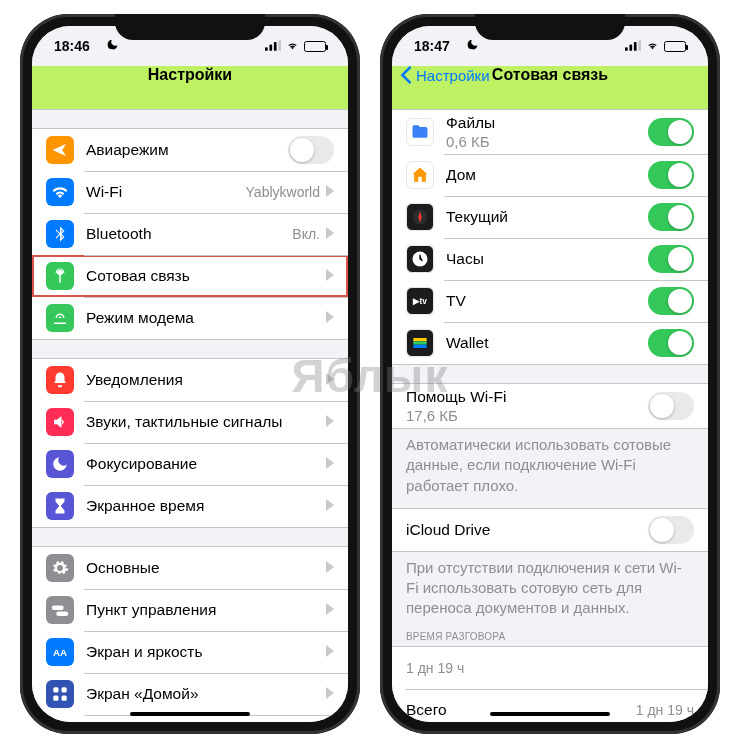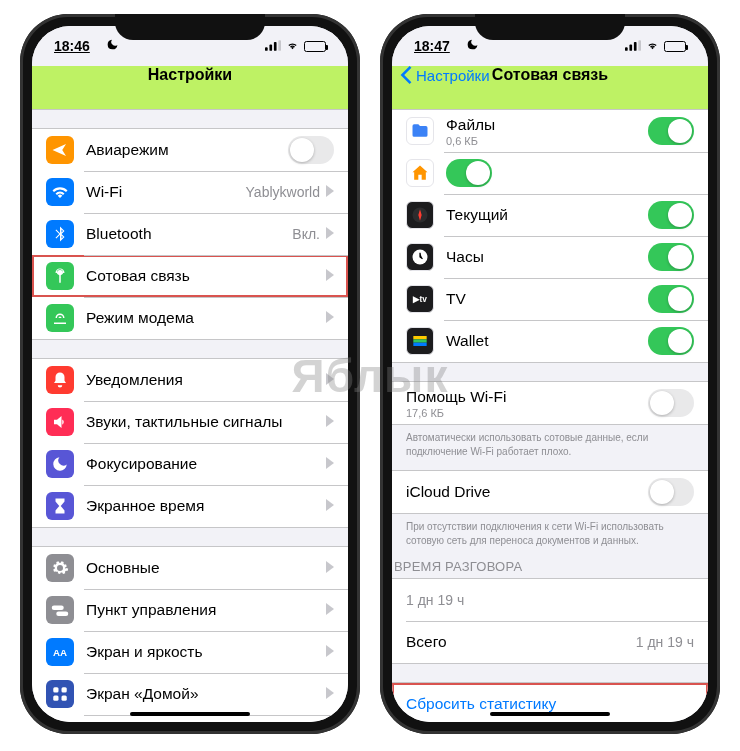--- a/index.html
+++ b/index.html
@@ -3,48 +3,48 @@
 <meta charset="utf-8">
 <style>
   * { box-sizing: border-box; margin: 0; padding: 0; }
   body { font-family: -apple-system, "Helvetica Neue", Arial, sans-serif; background: #fff; }
   .stage { width: 740px; height: 751px; background: #fff; position: relative; overflow: hidden; }
   .phones { display: flex; gap: 20px; padding: 14px; justify-content: center; }
   .phone { width: 340px; height: 720px; background: #111; border-radius: 48px; padding: 12px; position: relative; box-shadow: inset 0 0 0 3px #333; }
   .screen { width: 100%; height: 100%; background: #f2f2f7; border-radius: 38px; overflow: hidden; position: relative; }
   .notch { position: absolute; top: 0; left: 50%; transform: translateX(-50%); width: 150px; height: 26px; background: #111; border-bottom-left-radius: 18px; border-bottom-right-radius: 18px; z-index: 10; }
   .status-bar { height: 40px; display: flex; align-items: center; justify-content: space-between; padding: 0 22px; font-size: 14px; font-weight: 600; background: #f2f2f7; }
-  .status-left { display: flex; align-items: flex-start; gap: 16px; text-decoration: underline; }
+  .status-left { display: flex; align-items: flex-start; gap: 16px; }
   .status-right { display: flex; align-items: center; gap: 4px; font-size: 11px; }
   .nav-bar { height: 44px; background: #bef264; border-bottom: 0.5px solid #c6c6c8; display: flex; align-items: flex-start; justify-content: center; position: relative; }
   .nav-title { font-size: 16px; font-weight: 600; }
   .nav-back { position: absolute; left: 8px; display: flex; align-items: center; color: #007aff; font-size: 15px; }
   .nav-back svg { width: 12px; height: 18px; margin-right: 4px; }
   .content { height: calc(100% - 84px); overflow: hidden; }
   .group { margin-top: 18px; background: #fff; border-top: 0.5px solid #c6c6c8; border-bottom: 0.5px solid #c6c6c8; }
   .group.tight { margin-top: 10px; }
   .row { display: flex; align-items: center; min-height: 42px; padding: 4px 14px 4px 14px; position: relative; }
   .row + .row::before { content: ""; position: absolute; left: 52px; right: 0; top: 0; height: 0.5px; background: #c6c6c8; }
   .row.no-icon + .row.no-icon::before { left: 14px; }
   .icon-box { width: 28px; height: 28px; border-radius: 6px; margin-right: 12px; display: flex; align-items: center; justify-content: center; flex-shrink: 0; }
   .icon-box svg { width: 18px; height: 18px; fill: #fff; }
   .app-icon { width: 28px; height: 28px; border-radius: 6px; margin-right: 12px; flex-shrink: 0; display:flex; align-items:center; justify-content:center; font-size:12px; color:#fff;}
   .row-label { flex: 1; font-size: 15.5px; color: #000; }
-  .row-sublabel { font-size: 11px; color: #8e8e93; margin-top: 1px; }
+  .row-sublabel { font-size: 15px; color: #8e8e93; margin-top: 1px; }
   .row-detail { font-size: 14px; color: #8e8e93; margin-right: 6px; }
   .chevron { color: #c7c7cc; }
   .chevron svg { width: 8px; height: 12px; }
   .switch { width: 46px; height: 28px; border-radius: 14px; position: relative; }
   .switch.on { background: #34c759; }
   .switch.off { background: #e9e9ea; }
   .knob { width: 24px; height: 24px; background: #fff; border-radius: 50%; position: absolute; top: 2px; box-shadow: 0 1px 3px rgba(0,0,0,0.25); }
   .switch.on .knob { right: 2px; }
   .switch.off .knob { left: 2px; }
-  .footer-text { font-size: 10px; color: #8e8e93; padding: 6px 14px 2px 14px; line-height: 1.35; }
-  .header-text { font-size: 13px; color: #8e8e93; padding: 10px 14px 4px 2px; text-transform: uppercase; letter-spacing: 0.2px; }
+  .footer-text { font-size: 15px; color: #8e8e93; padding: 6px 14px 2px 14px; line-height: 1.35; }
+  .header-text { font-size: 10px; color: #8e8e93; padding: 10px 14px 4px 14px; text-transform: uppercase; letter-spacing: 0.2px; }
   .row.highlight { box-shadow: inset 0 0 0 2px #d9534f; }
   .row.link .row-label { color: #007aff; }
   .home-ind { position: absolute; bottom: 6px; left: 50%; transform: translateX(-50%); width: 120px; height: 4px; background: #000; border-radius: 3px; z-index: 20; }
   .watermark { position: absolute; top: 50%; left: 50%; transform: translate(-50%,-50%); font-size: 46px; color: rgba(130,130,130,0.35); font-weight: 700; pointer-events: none; letter-spacing: 1px; z-index: 50; }
   .row-col { display:flex; flex-direction:column; flex:1; }
   .battery { width: 22px; height: 11px; border: 1px solid #000; border-radius: 2.5px; position: relative; }
   .battery::after { content:""; position:absolute; right:-3px; top:3px; width:2px; height:5px; background:#000; border-radius:0 1px 1px 0; }
   .battery-fill { height:100%; width:60%; background:#000; border-radius:1.5px 0 0 1.5px; }
 </style>
 </head>
@@ -288,20 +288,23 @@
                 <div class="switch on">
                   <div class="knob"></div>
                 </div>
               </div>
               <div class="row">
                 <span class="app-icon" style="background:#ffffff;border:0.5px solid #e5e5ea">
                   <svg viewBox="0 0 24 24" width="20" height="20">
                     <path fill="#ff9500" d="M12 3l9 8h-2v9h-5v-6h-4v6H5v-9H3l9-8z"></path>
                   </svg>
                 </span>
+                <div class="row-col">
+                  <span class="row-label">Дом</span>
+                </div>
                 <div class="switch on">
                   <div class="knob"></div>
                 </div>
               </div>
               <div class="row">
                 <span class="app-icon" style="background:#1c1c1e;border:0.5px solid #e5e5ea">
                   <svg viewBox="0 0 24 24" width="20" height="20">
                     <circle cx="12" cy="12" r="9" fill="#2c2c2e"></circle>
                     <path fill="#ff3b30" d="M12 5l2 7-2 7-2-7z"></path>
                   </svg>

